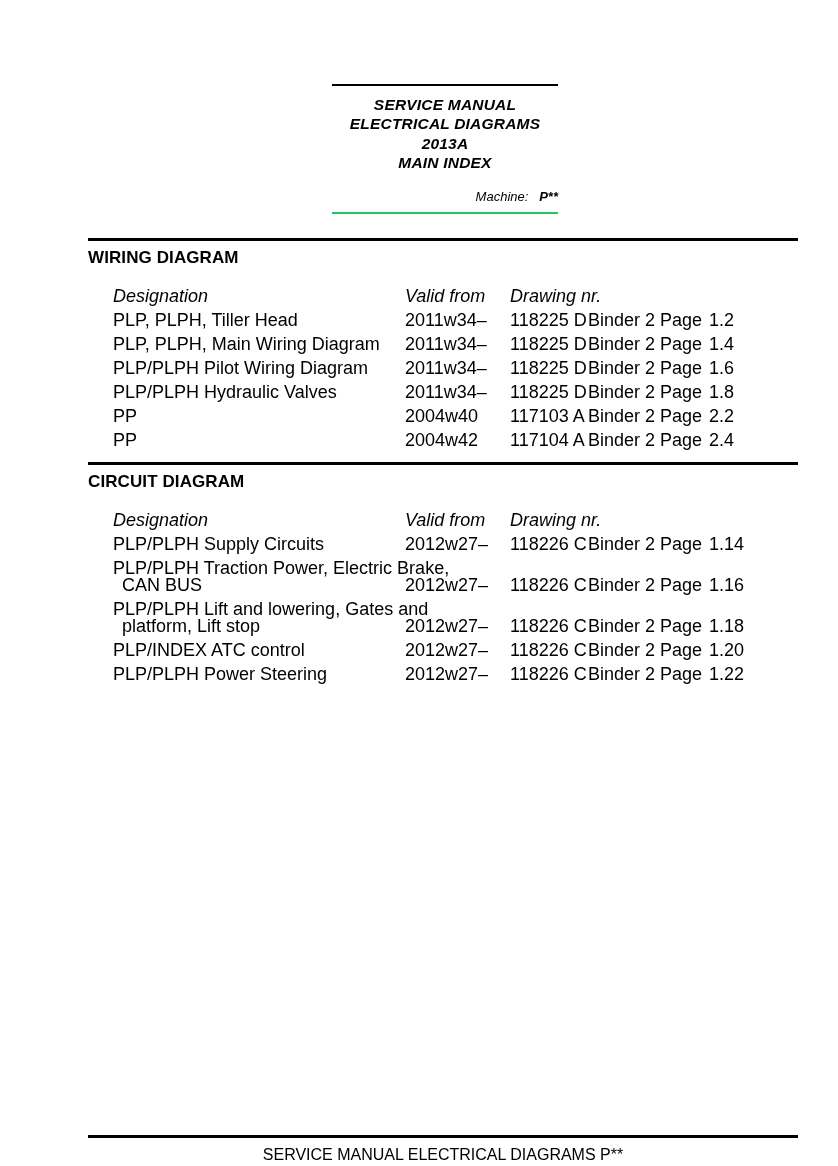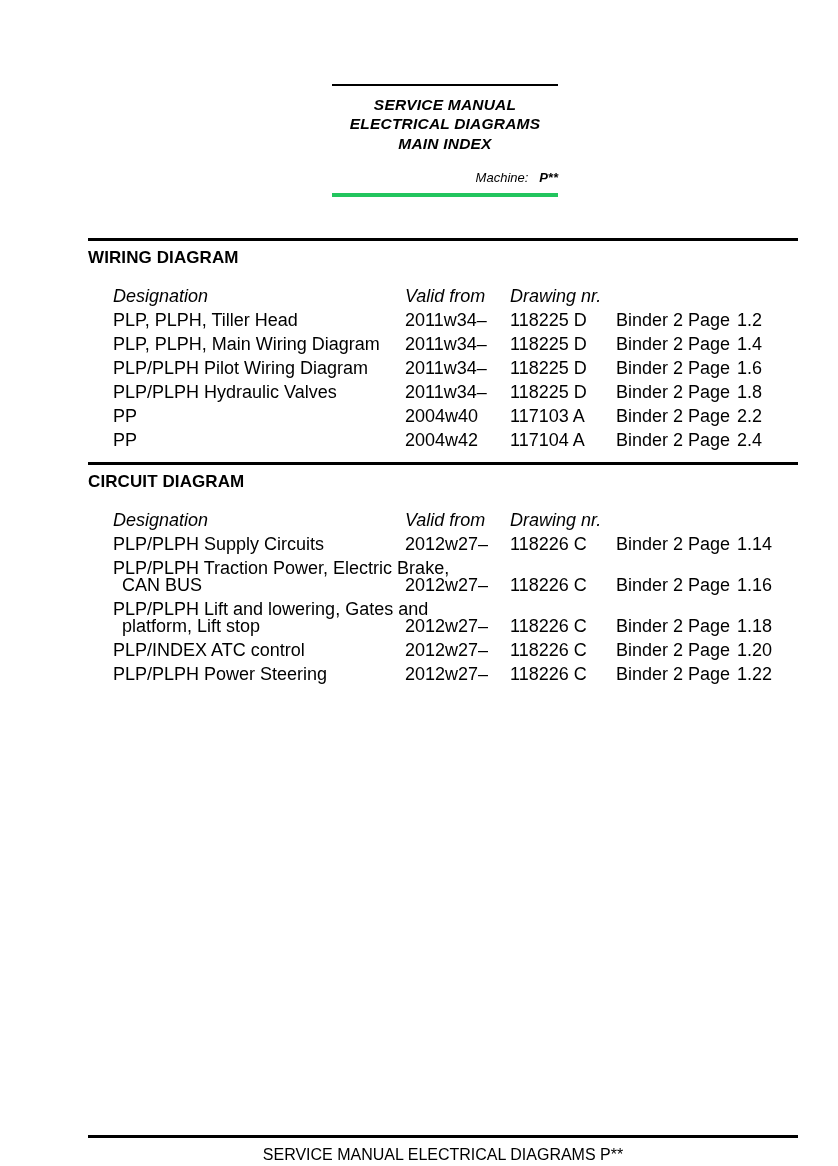--- a/index.html
+++ b/index.html
@@ -20,21 +20,21 @@
     overflow: hidden;
   }
 
   
   .title-block {
     position: absolute;
     left: 332px;
     top: 84px;
     width: 226px;
     border-top: 2px solid #000;
-    border-bottom: 4px solid #22c55e;
+    border-bottom: 2px solid #22c55e;
     padding: 9px 0 6px 0;
     box-sizing: content-box;
   }
   .title-line {
     text-align: center;
     font-weight: bold;
     font-style: italic;
     font-size: 15.5px;
     line-height: 19.3px;
     letter-spacing: 0.2px;
@@ -87,21 +87,21 @@
   }
   .cell {
     position: absolute;
     font-size: 18px;
     white-space: pre;
     line-height: 17px;
   }
   .c-desig { left: 0px; top: 3px; }
   .c-valid { left: 292px; top: 3px; }
   .c-draw  { left: 397px; top: 3px; }
-  .c-binder{ left: 503px; top: 3px; }
+  .c-binder{ left: 475px; top: 3px; }
   .row.tall .c-valid,
   .row.tall .c-draw,
   .row.tall .c-binder { top: 20px; }
   .hdr .cell {
     font-style: italic;
   }
   .desig-l2 {
     display: block;
     padding-left: 9px;
   }
@@ -128,20 +128,21 @@
   }
 </style>
 </head>
 <body>
 
 <div class="page">
 
   <div class="title-block">
     <div class="title-line">SERVICE MANUAL</div>
     <div class="title-line">ELECTRICAL DIAGRAMS</div>
+    <div class="title-line">2013A</div>
     <div class="title-line">MAIN INDEX</div>
     <div class="machine-row"><span class="machine-label">Machine:</span>   <span class="machine-value">P**</span></div>
   </div>
 
   <div class="section" style="top:238px;">
     <div class="section-rule"></div>
     <div class="section-title">WIRING DIAGRAM</div>
     <div class="tbl">
 
       <div class="row hdr">

